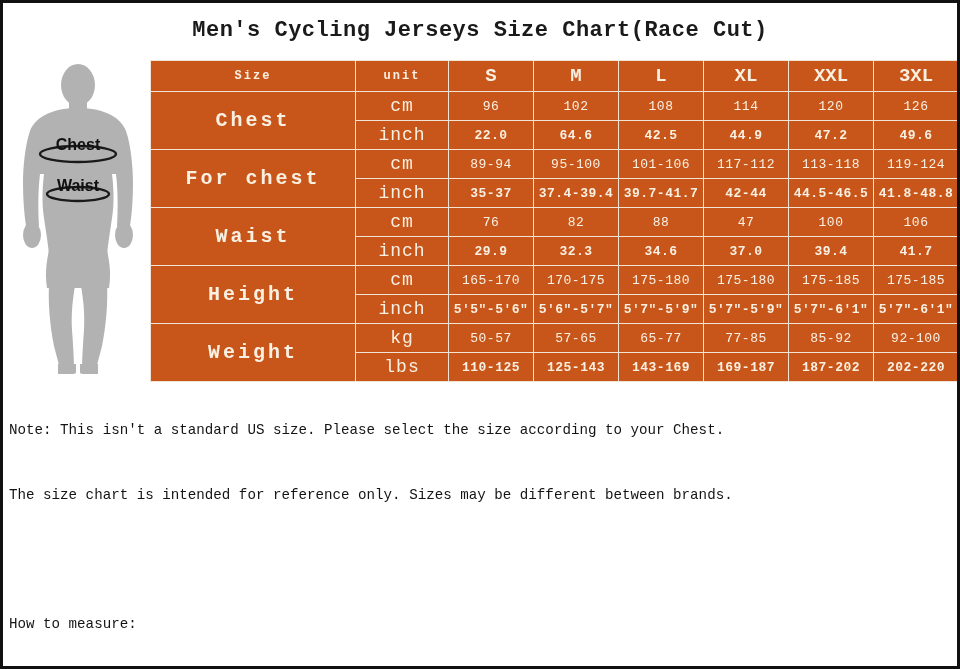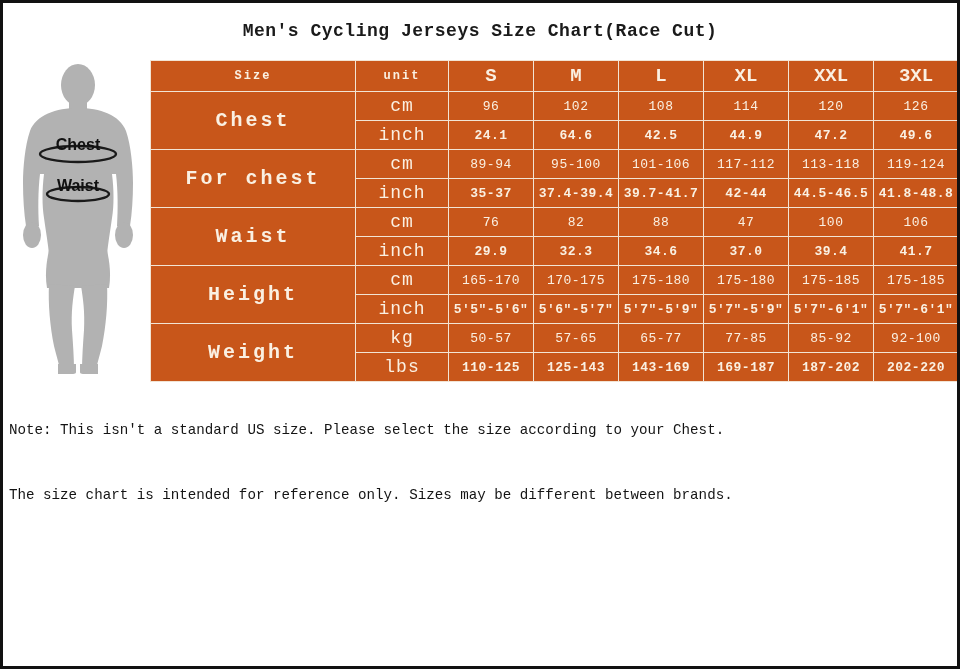--- a/index.html
+++ b/index.html
@@ -26,21 +26,21 @@
     left: 0;
     top: 0;
     width: 100%;
     height: 55px;
     display: flex;
     align-items: center;
     justify-content: center;
   }
   #chart-title {
     font-family: "Liberation Mono", "DejaVu Sans Mono", monospace;
-    font-size: 18px;
+    font-size: 22px;
     font-weight: bold;
     color: #1a1a1a;
     letter-spacing: 0.5px;
     white-space: nowrap;
   }
 
   
   #figure-panel {
     position: absolute;
     left: 3px;
@@ -239,21 +239,21 @@
           <td class="unit">cm</td>
           <td class="val white boxed">96</td>
           <td class="val white boxed">102</td>
           <td class="val white boxed">108</td>
           <td class="val white boxed">114</td>
           <td class="val white boxed">120</td>
           <td class="val white boxed">126</td>
         </tr>
         <tr>
           <td class="unit">inch</td>
-          <td class="val orange">24.1</td>
+          <td class="val orange">22.0</td>
           <td class="val orange">64.6</td>
           <td class="val orange">42.5</td>
           <td class="val orange">44.9</td>
           <td class="val orange">47.2</td>
           <td class="val orange">49.6</td>
         </tr>
         <tr>
           <td class="rowlabel" rowspan="2">For chest</td>
           <td class="unit">cm</td>
           <td class="val white">89-94</td>
@@ -329,20 +329,21 @@
           <td class="val orange">187-202</td>
           <td class="val orange">202-220</td>
         </tr>
       </tbody>
   </table>
 
   <div id="notes">
     <div class="note-line">Note: This isn't a standard US size. Please select the size according to your Chest.</div>
     <div class="note-line">The size chart is intended for reference only. Sizes may be different between brands.</div>
     <div class="note-gap">&nbsp;</div>
+    <div class="note-line">How to measure:</div>
     
     
     
     
     
     
     
     
     
   </div>

